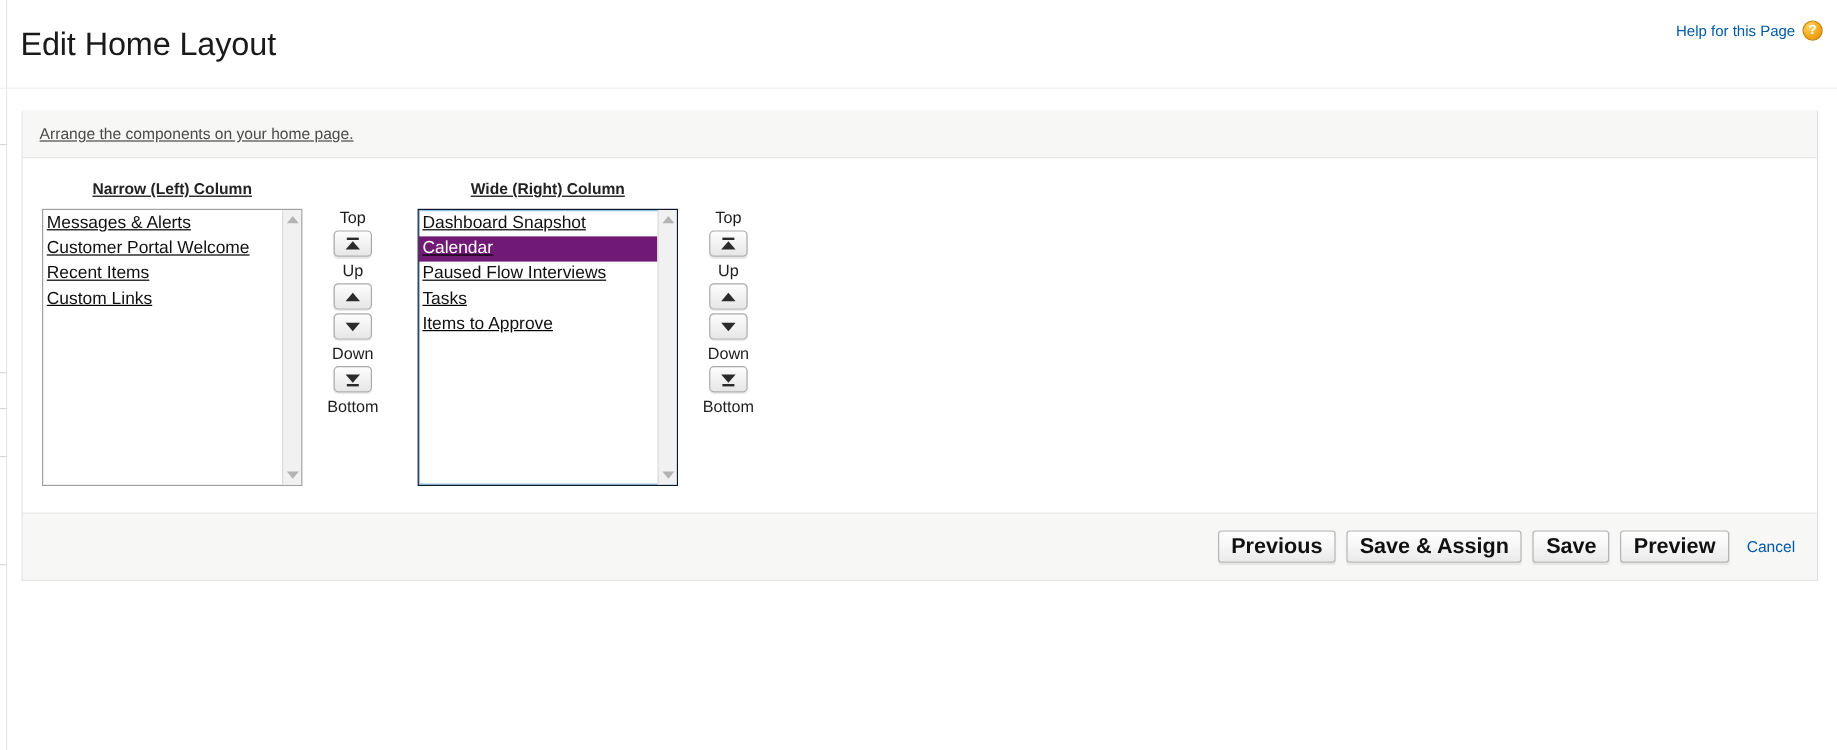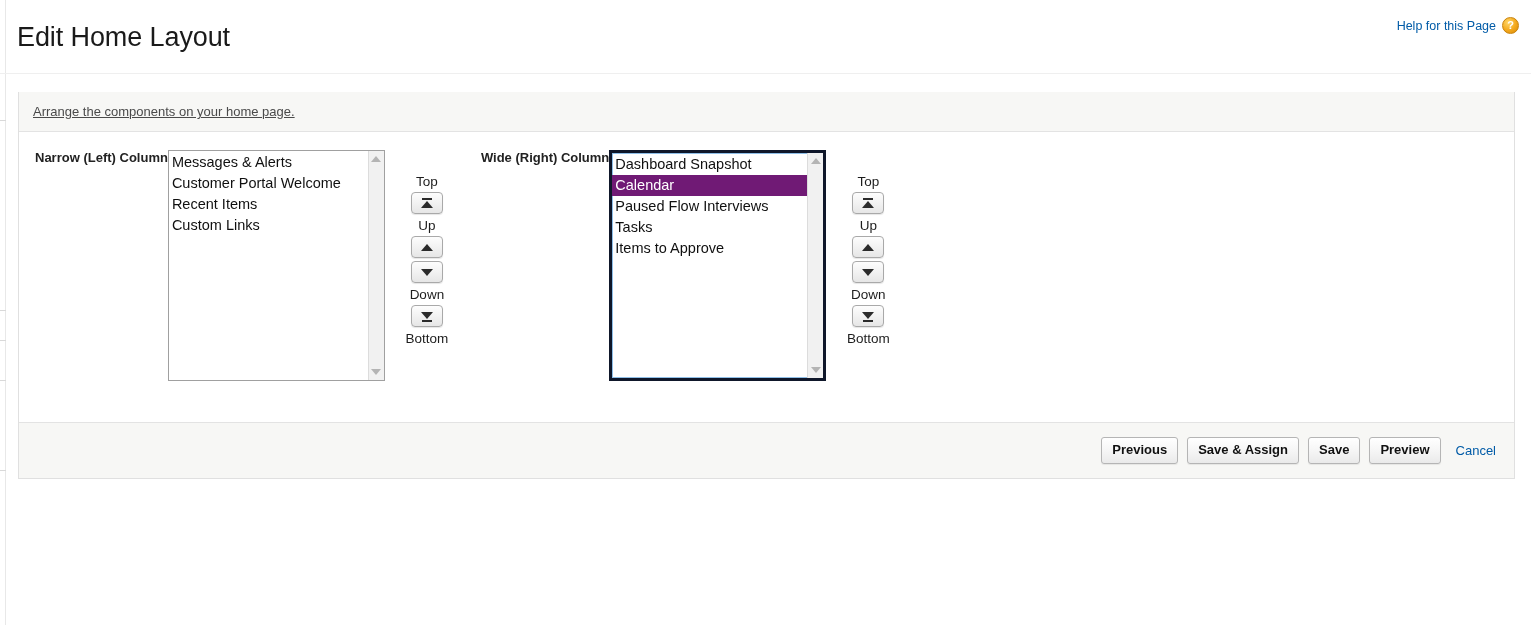--- a/index.html
+++ b/index.html
@@ -97,38 +97,38 @@
     position: relative;
     min-height: 290px;
   }
 
   
   .columns {
     display: flex;
     align-items: flex-start;
     gap: 0;
   }
-  .col-group { display: flex; flex-direction: row; }
+  .col-group { display: flex; flex-direction: column; text-decoration: underline; }
   .col-label {
     font-size: 13px; font-weight: bold; color: #222;
     text-align: center;
     margin-bottom: 8px;
     height: 16px;
   }
 
   .listbox {
     width: 217px; height: 231px;
     background: #ffffff;
     border: 1px solid #a0a0a0;
     position: relative;
     overflow: hidden;
     display: flex;
   }
   .listbox.focused {
-    border: 3px solid #0f172a;
+    border: 1px solid #0f172a;
     box-shadow: 0 0 0 1px #8fbfe8 inset;
   }
   .list-items {
     flex: 1 1 auto;
     padding: 1px 0 0 0;
     overflow: hidden;
   }
   .list-item {
     font-size: 14.5px;
     line-height: 21px;
@@ -202,21 +202,21 @@
   .panel-footer {
     border-top: 1px solid #e3e3e3;
     background: #f7f7f5;
     height: 56px;
     display: flex; align-items: center; justify-content: flex-end;
     padding: 0 16px;
     gap: 9px;
   }
   .action-btn {
     font-family: "Liberation Sans", sans-serif;
-    font-size: 13px; font-weight: bold;
+    font-size: 18px; font-weight: bold;
     color: #111111;
     background: linear-gradient(to bottom, #ffffff 0%, #f6f6f6 48%, #eaeaea 100%);
     border: 1px solid #b5b5b5;
     border-radius: 3px;
     padding: 5px 10px 6px 10px;
     cursor: pointer;
     line-height: 14px;
     box-shadow: 0 1px 1px rgba(0,0,0,0.07);
     white-space: nowrap;
   }

